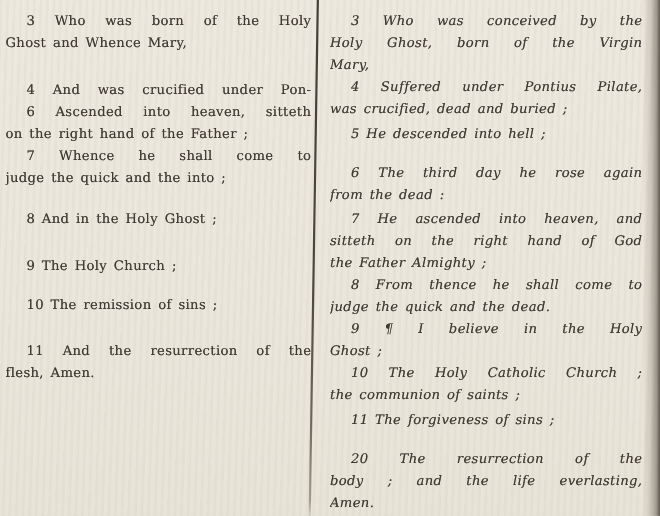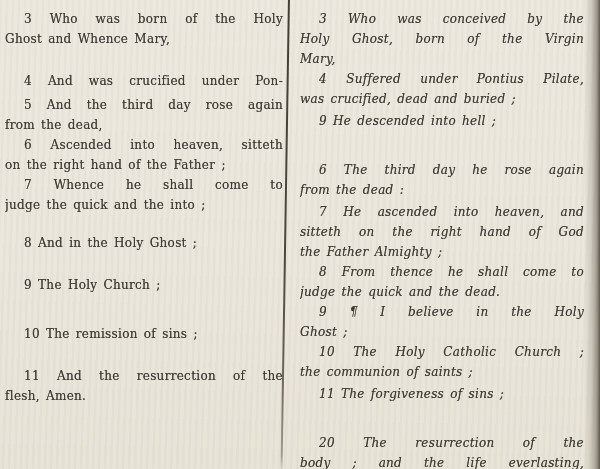--- a/index.html
+++ b/index.html
@@ -37,21 +37,21 @@
   .ln {
     display: block;
     text-align: justify;
     text-align-last: justify;
     overflow: hidden;
   }
   .ln.first { text-indent: 19px; }
   .ln.last  { text-align-last: left; }
   .mt-xs { margin-top: 2px; }
   .mt-s  { margin-top: 4px; }
-  .mt-m  { margin-top: 29px; }
+  .mt-m  { margin-top: 16px; }
   .mt-l  { margin-top: 18px; }
   .mt-xl { margin-top: 22px; }
   .divider {
     position: absolute;
     left: 288px;
     top: -4px;
     width: 2px;
     height: 478px;
     transform: rotate(0.9deg);
     transform-origin: top center;
@@ -82,24 +82,20 @@
 <div class="page">
 
   <div class="column left">
     <p class="verse">
       <span class="ln first">3 Who was born of the Holy</span>
       <span class="ln last">Ghost and Whence Mary,</span>
     </p>
     <p class="verse mt-xl">
       <span class="ln first">4 And was crucified under Pon-</span>
     </p>
-    <p class="verse mt-s">
-      <span class="ln first">5 And the third day rose again</span>
-      <span class="ln last">from the dead,</span>
-    </p>
     <p class="verse">
       <span class="ln first">6 Ascended into heaven, sitteth</span>
       <span class="ln last">on the right hand of the Father ;</span>
     </p>
     <p class="verse">
       <span class="ln first">7 Whence he shall come to</span>
       <span class="ln last">judge the quick and the into ;</span>
     </p>
     <p class="verse mt-l">
       <span class="ln first last">8 And in the Holy Ghost ;</span>
@@ -122,21 +118,21 @@
     <p class="verse">
       <span class="ln first">3 Who was conceived by the</span>
       <span class="ln">Holy Ghost, born of the Virgin</span>
       <span class="ln last">Mary,</span>
     </p>
     <p class="verse">
       <span class="ln first">4 Suffered under Pontius Pilate,</span>
       <span class="ln last">was crucified, dead and buried ;</span>
     </p>
     <p class="verse mt-xs">
-      <span class="ln first last">9 He descended into hell ;</span>
+      <span class="ln first last">5 He descended into hell ;</span>
     </p>
     <p class="verse mt-m">
       <span class="ln first">6 The third day he rose again</span>
       <span class="ln last">from the dead :</span>
     </p>
     <p class="verse mt-xs">
       <span class="ln first">7 He ascended into heaven, and</span>
       <span class="ln">sitteth on the right hand of God</span>
       <span class="ln last">the Father Almighty ;</span>
     </p>

